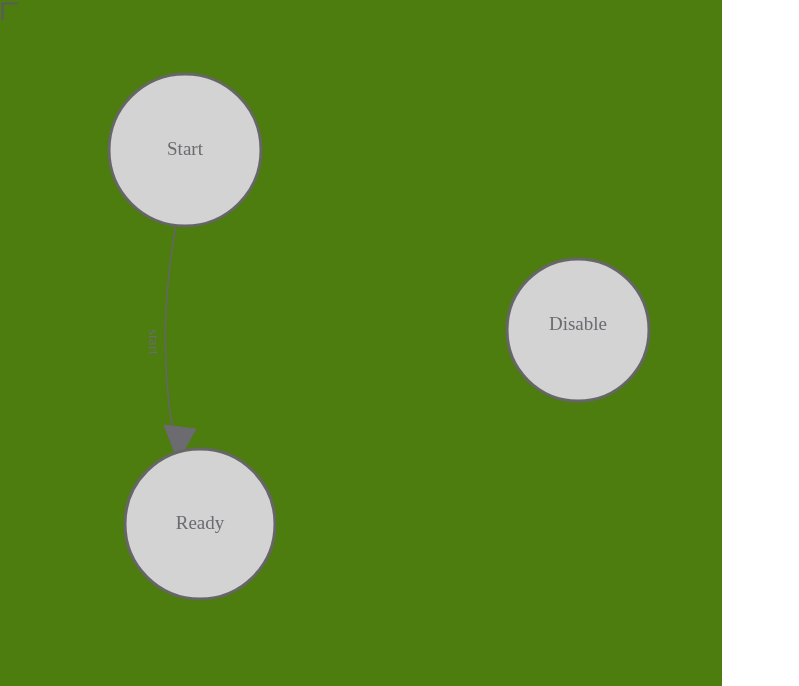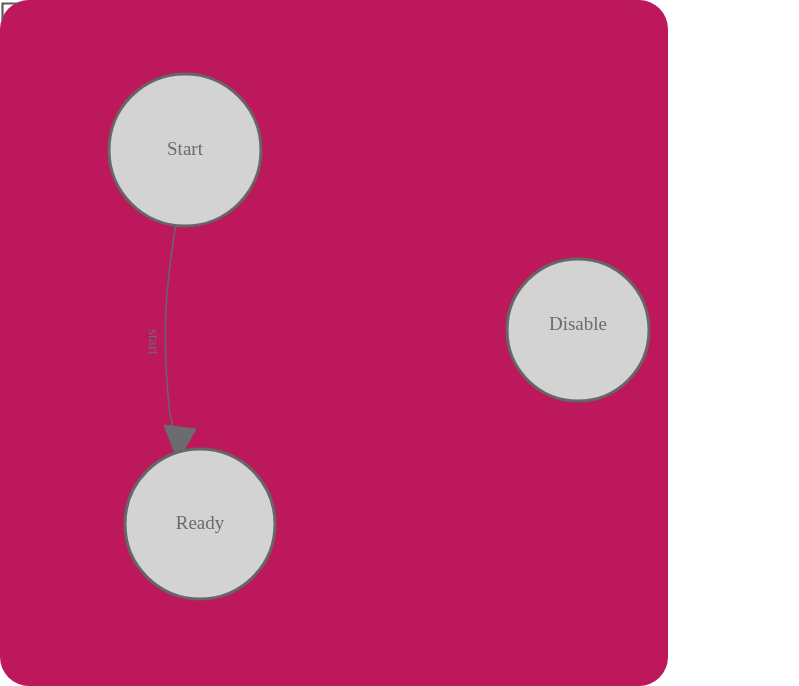--- a/index.html
+++ b/index.html
@@ -8,24 +8,23 @@
     background: #ffffff;
   }
   body {
     width: 799px;
     height: 686px;
     overflow: hidden;
     font-family: "Liberation Serif", "DejaVu Serif", serif;
   }
   #canvas {
     position: relative;
-    width: 668px;
+    width: 722px;
     height: 686px;
-    background: #be185d;
-    border-radius: 29px;
+    background: #4d7c0f;
   }
   #graph-svg {
     position: absolute;
     top: 0;
     left: 0;
     width: 799px;
     height: 686px;
     display: block;
   }
   .node-label {

